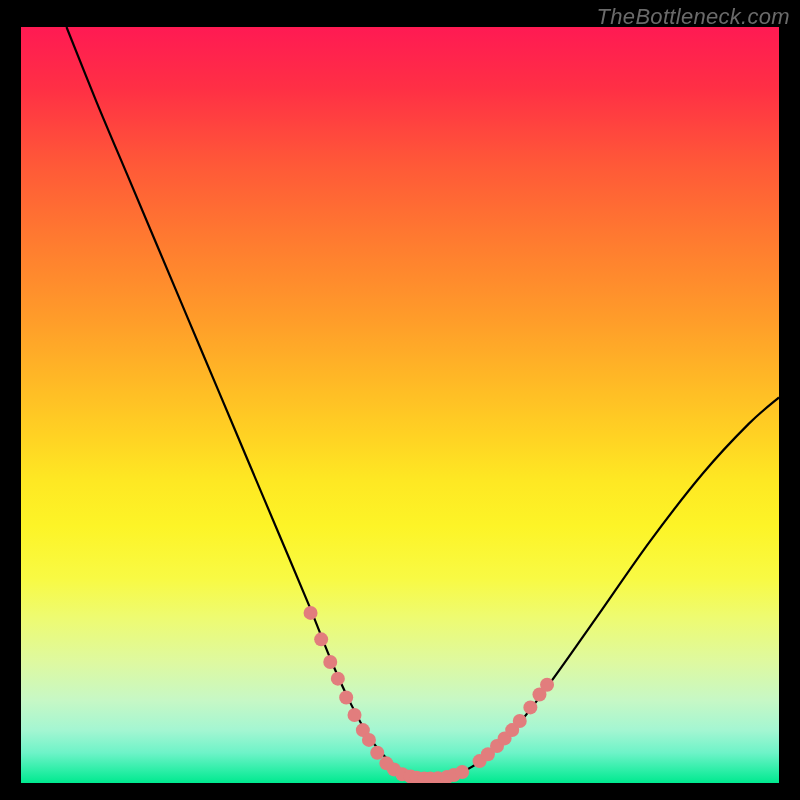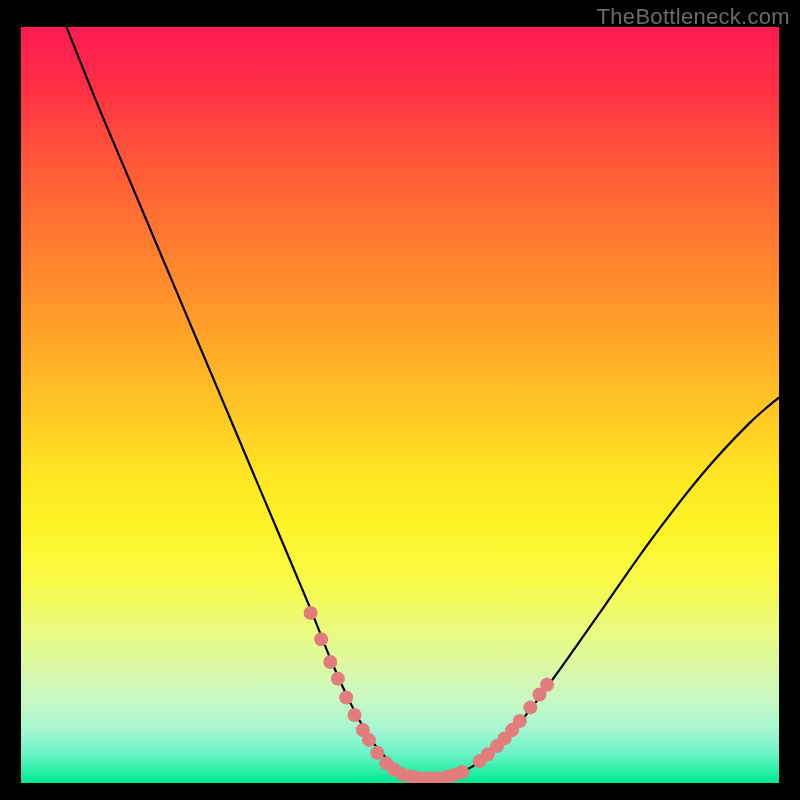--- a/index.html
+++ b/index.html
@@ -15,20 +15,21 @@
 
   .watermark {
     position: absolute;
     top: 4px;
     right: 10px;
     color: #6a6a6a;
     font-size: 22px;
     font-weight: 400;
     letter-spacing: 0.3px;
     z-index: 5;
+    font-style: italic;
   }
 
   .plot {
     position: absolute;
     left: 21px;
     top: 27px;
     width: 758px;
     height: 756px;
     background: linear-gradient(to bottom,
       #ff1a53 0%,

